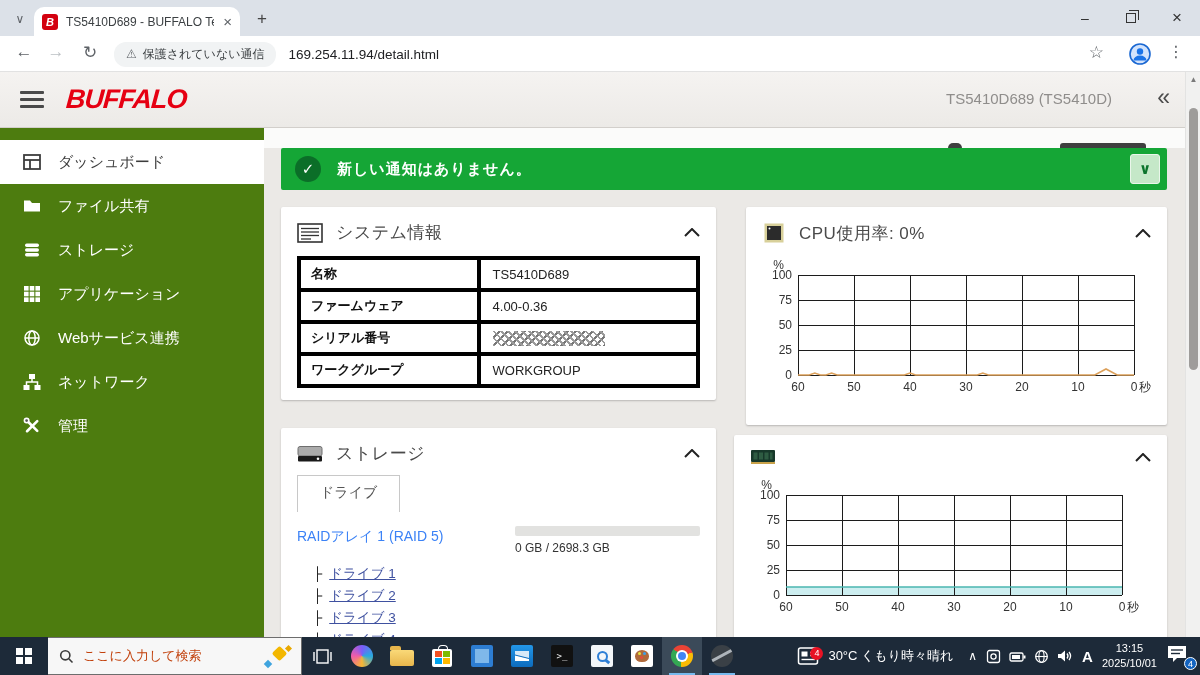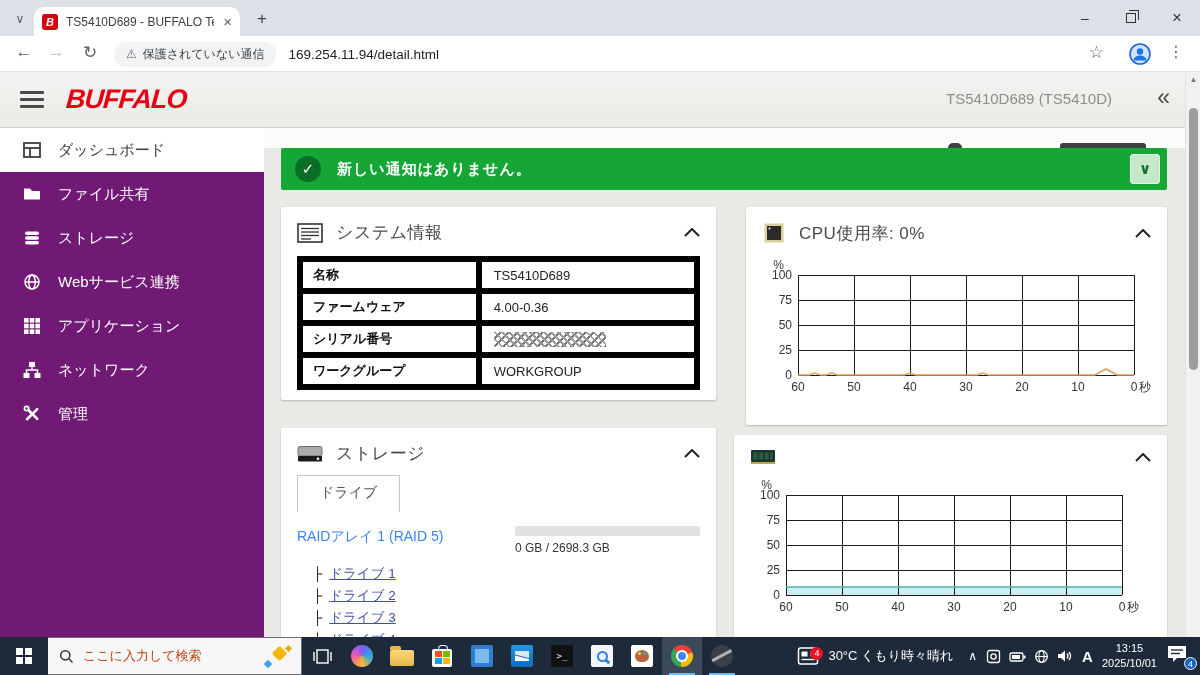--- a/index.html
+++ b/index.html
@@ -30,21 +30,21 @@
   
   .viewport { position:absolute; left:0; top:72px; width:1200px; height:565px; overflow:hidden; background:#ebe9e6; }
   .appheader { position:absolute; left:0; top:0; width:1200px; height:56px; background:linear-gradient(#f5f3f1,#eceae7); border-bottom:1px solid #d2cfcb; }
   .hamburger { position:absolute; left:20px; top:19px; width:24px; cursor:pointer; }
   .hamburger i { display:block; height:3px; background:#4a4a4a; margin-bottom:4px; border-radius:1px; }
   .brand { position:absolute; left:66px; top:12px; font-size:27px; font-weight:bold; font-style:italic; color:#e60012; letter-spacing:-1px; transform:skewX(-4deg); }
   .devlabel { position:absolute; right:88px; top:18px; font-size:15px; color:#8f8d8b; }
   .collapse { position:absolute; right:30px; top:12px; font-size:23px; color:#4c4c4c; }
 
   
-  .sidebar { position:absolute; left:0; top:56px; width:264px; height:538px; background:#701a75; }
+  .sidebar { position:absolute; left:0; top:56px; width:264px; height:538px; background:#4d7c0f; padding-top:12px; }
   .side-item { height:44px; display:flex; align-items:center; color:#fff; font-size:15px; cursor:pointer; }
   .side-item svg { margin:0 16px 0 22px; flex:0 0 20px; }
   .side-item.active { background:#fff; color:#3d3d3d; }
 
   
   .main { position:absolute; left:264px; top:56px; width:921px; height:509px; background:#ebe9e6; overflow:hidden; }
   .scrollstrip { position:relative; height:20px; background:#fbfbfa; }
   .scrollstrip .dome { position:absolute; left:684px; bottom:0; width:14px; height:5px; background:#3f3f3f; border-radius:7px 7px 0 0; }
   .scrollstrip .bar { position:absolute; left:796px; bottom:0; width:86px; height:5px; background:#3f3f3f; border-radius:3px 3px 0 0; }
   .greenbar { margin:0 18px 0 17px; height:42px; background:#15a636; border-radius:2px; display:flex; align-items:center; }
@@ -52,21 +52,21 @@
   .gmsg { color:#fff; font-size:15px; font-weight:bold; margin-left:16px; letter-spacing:1px; }
   .gbtn { margin-left:auto; margin-right:7px; width:30px; height:30px; background:#c5e8c8; border:1px solid #eaf6ea; border-radius:3px; color:#0c742c; font-size:15px; font-weight:bold; text-align:center; line-height:28px; cursor:pointer; }
   .cols { display:flex; gap:18px; padding:17px 18px 0 17px; }
   .col-l { width:435px; } .col-r { width:433px; }
   .card { background:#fff; border-radius:2px; box-shadow:0 1px 2px rgba(0,0,0,.22); padding:14px 16px; }
   .card-head { display:flex; align-items:center; }
   .card-title { font-size:17px; color:#4a4a4a; margin-left:13px; letter-spacing:0.5px; }
   .chev-up { margin-left:auto; }
   .sysinfo { height:193px; }
   table.info { width:100%; border-collapse:collapse; margin-top:12px; }
-  table.info td { border:6px solid #000000; height:32px; font-size:13px; }
+  table.info td { border:4px solid #000000; height:32px; font-size:13px; }
   td.k { width:45%; font-weight:bold; color:#111; padding-left:10px; }
   td.v { color:#222; padding-left:12px; }
   .redacted { width:112px; height:15px; background:
       repeating-linear-gradient(45deg,#9a9a9a 0 2px,transparent 2px 5px),
       repeating-linear-gradient(-45deg,#777 0 2px,transparent 2px 6px);
       filter:blur(.4px); }
   .storcard { height:215px; margin-top:28px; }
   .tab-drive { display:inline-block; margin-top:10px; border:1px solid #c8c8c8; border-bottom:none; padding:8px 22px 10px; font-size:14px; color:#555; background:#fff; }
   .raidrow { display:flex; margin-top:14px; }
   .raidlabel { font-size:14px; color:#3b82f6; padding-top:2px; }
@@ -221,43 +221,43 @@
             <g fill="currentColor">
               <rect x="3" y="3.5" width="14" height="3.4" rx="1.7"></rect>
               <rect x="3" y="8.3" width="14" height="3.4" rx="1.7"></rect>
               <rect x="3" y="13.1" width="14" height="3.4" rx="1.7"></rect>
             </g>
           </svg>
         <span>ストレージ</span>
       </div>
       <div class="side-item">
         <svg viewBox="0 0 20 20" width="20" height="20">
-            <g fill="none" stroke="currentColor" stroke-width="1.5">
-              <circle cx="10" cy="10" r="7"></circle>
-              <line x1="3" y1="10" x2="17" y2="10"></line>
-              <ellipse cx="10" cy="10" rx="3.2" ry="7"></ellipse>
-            </g>
-          </svg>
-        <span>Webサービス連携</span>
-      </div>
-      <div class="side-item">
-        <svg viewBox="0 0 20 20" width="20" height="20">
             <g fill="currentColor">
               <rect x="2" y="2" width="4.6" height="4.6"></rect>
               <rect x="7.7" y="2" width="4.6" height="4.6"></rect>
               <rect x="13.4" y="2" width="4.6" height="4.6"></rect>
               <rect x="2" y="7.7" width="4.6" height="4.6"></rect>
               <rect x="7.7" y="7.7" width="4.6" height="4.6"></rect>
               <rect x="13.4" y="7.7" width="4.6" height="4.6"></rect>
               <rect x="2" y="13.4" width="4.6" height="4.6"></rect>
               <rect x="7.7" y="13.4" width="4.6" height="4.6"></rect>
               <rect x="13.4" y="13.4" width="4.6" height="4.6"></rect>
             </g>
           </svg>
         <span>アプリケーション</span>
+      </div>
+      <div class="side-item">
+        <svg viewBox="0 0 20 20" width="20" height="20">
+            <g fill="none" stroke="currentColor" stroke-width="1.5">
+              <circle cx="10" cy="10" r="7"></circle>
+              <line x1="3" y1="10" x2="17" y2="10"></line>
+              <ellipse cx="10" cy="10" rx="3.2" ry="7"></ellipse>
+            </g>
+          </svg>
+        <span>Webサービス連携</span>
       </div>
       <div class="side-item">
         <svg viewBox="0 0 20 20" width="20" height="20">
             <g fill="currentColor">
               <rect x="7" y="2" width="6" height="5"></rect>
               <rect x="1.5" y="13" width="6" height="5"></rect>
               <rect x="12.5" y="13" width="6" height="5"></rect>
             </g>
             <g stroke="currentColor" stroke-width="1.5" fill="none">
               <path d="M10 7 v3 M10 10 H4.5 v3 M10 10 h5.5 v3"></path>

